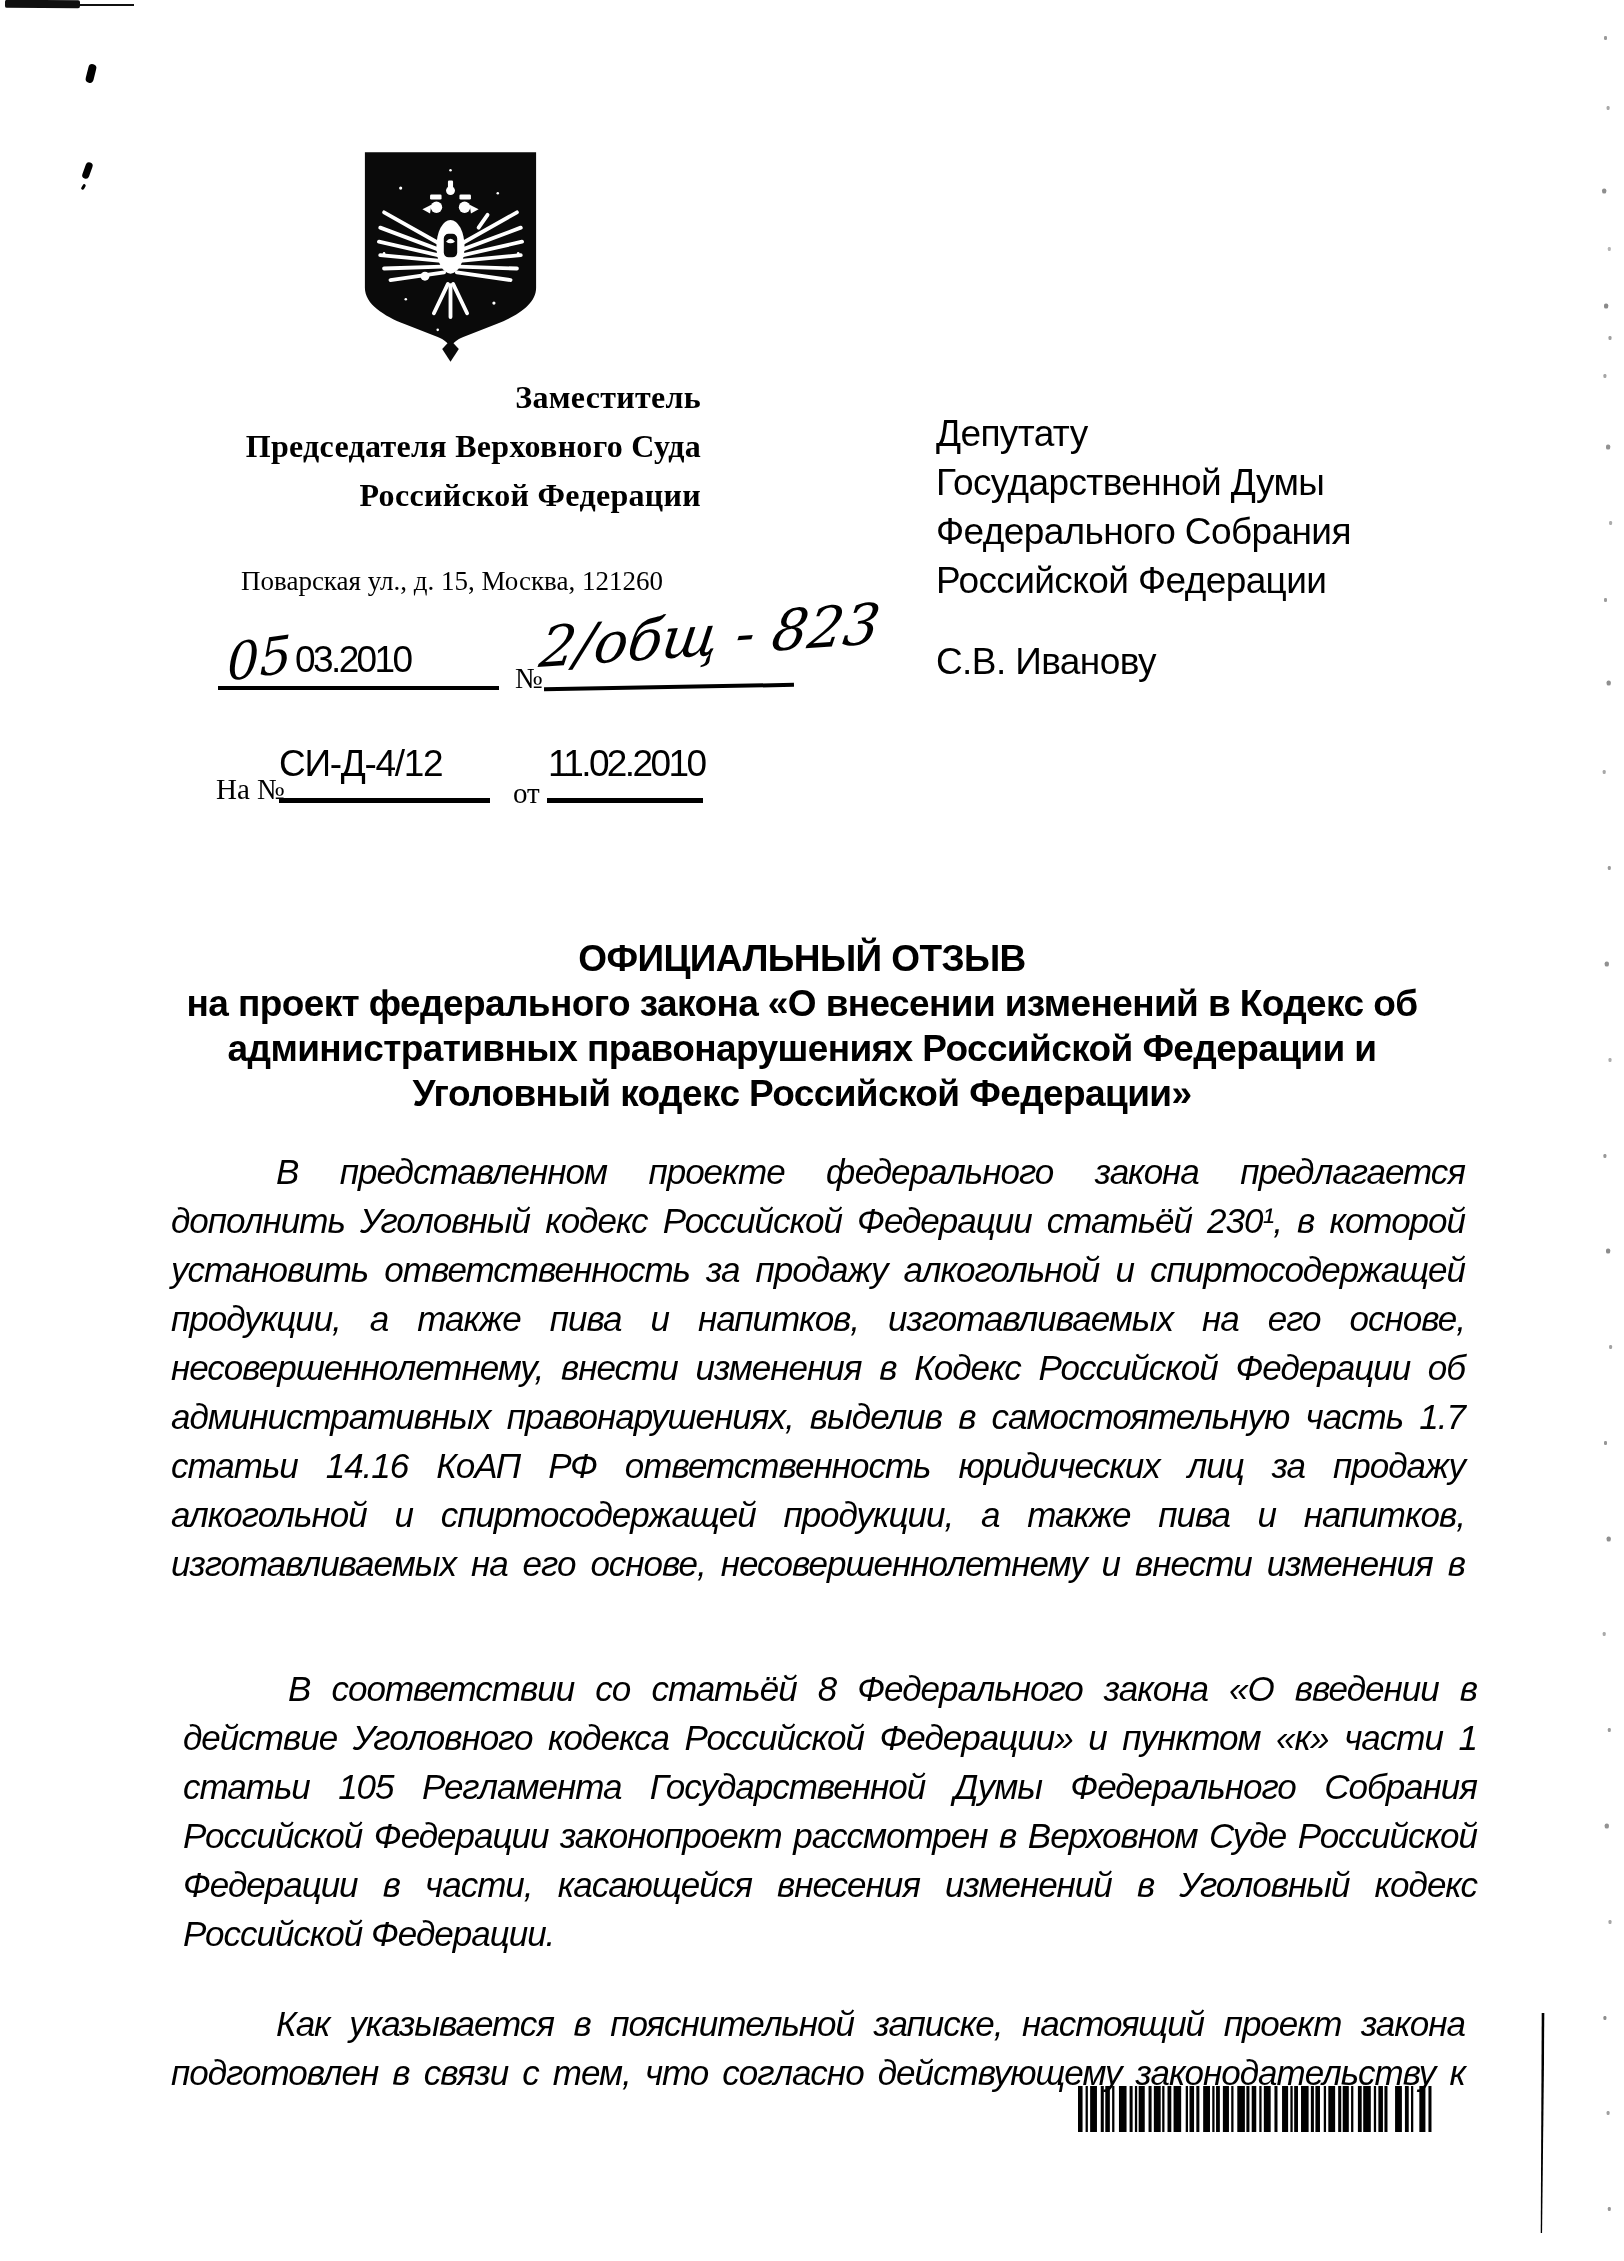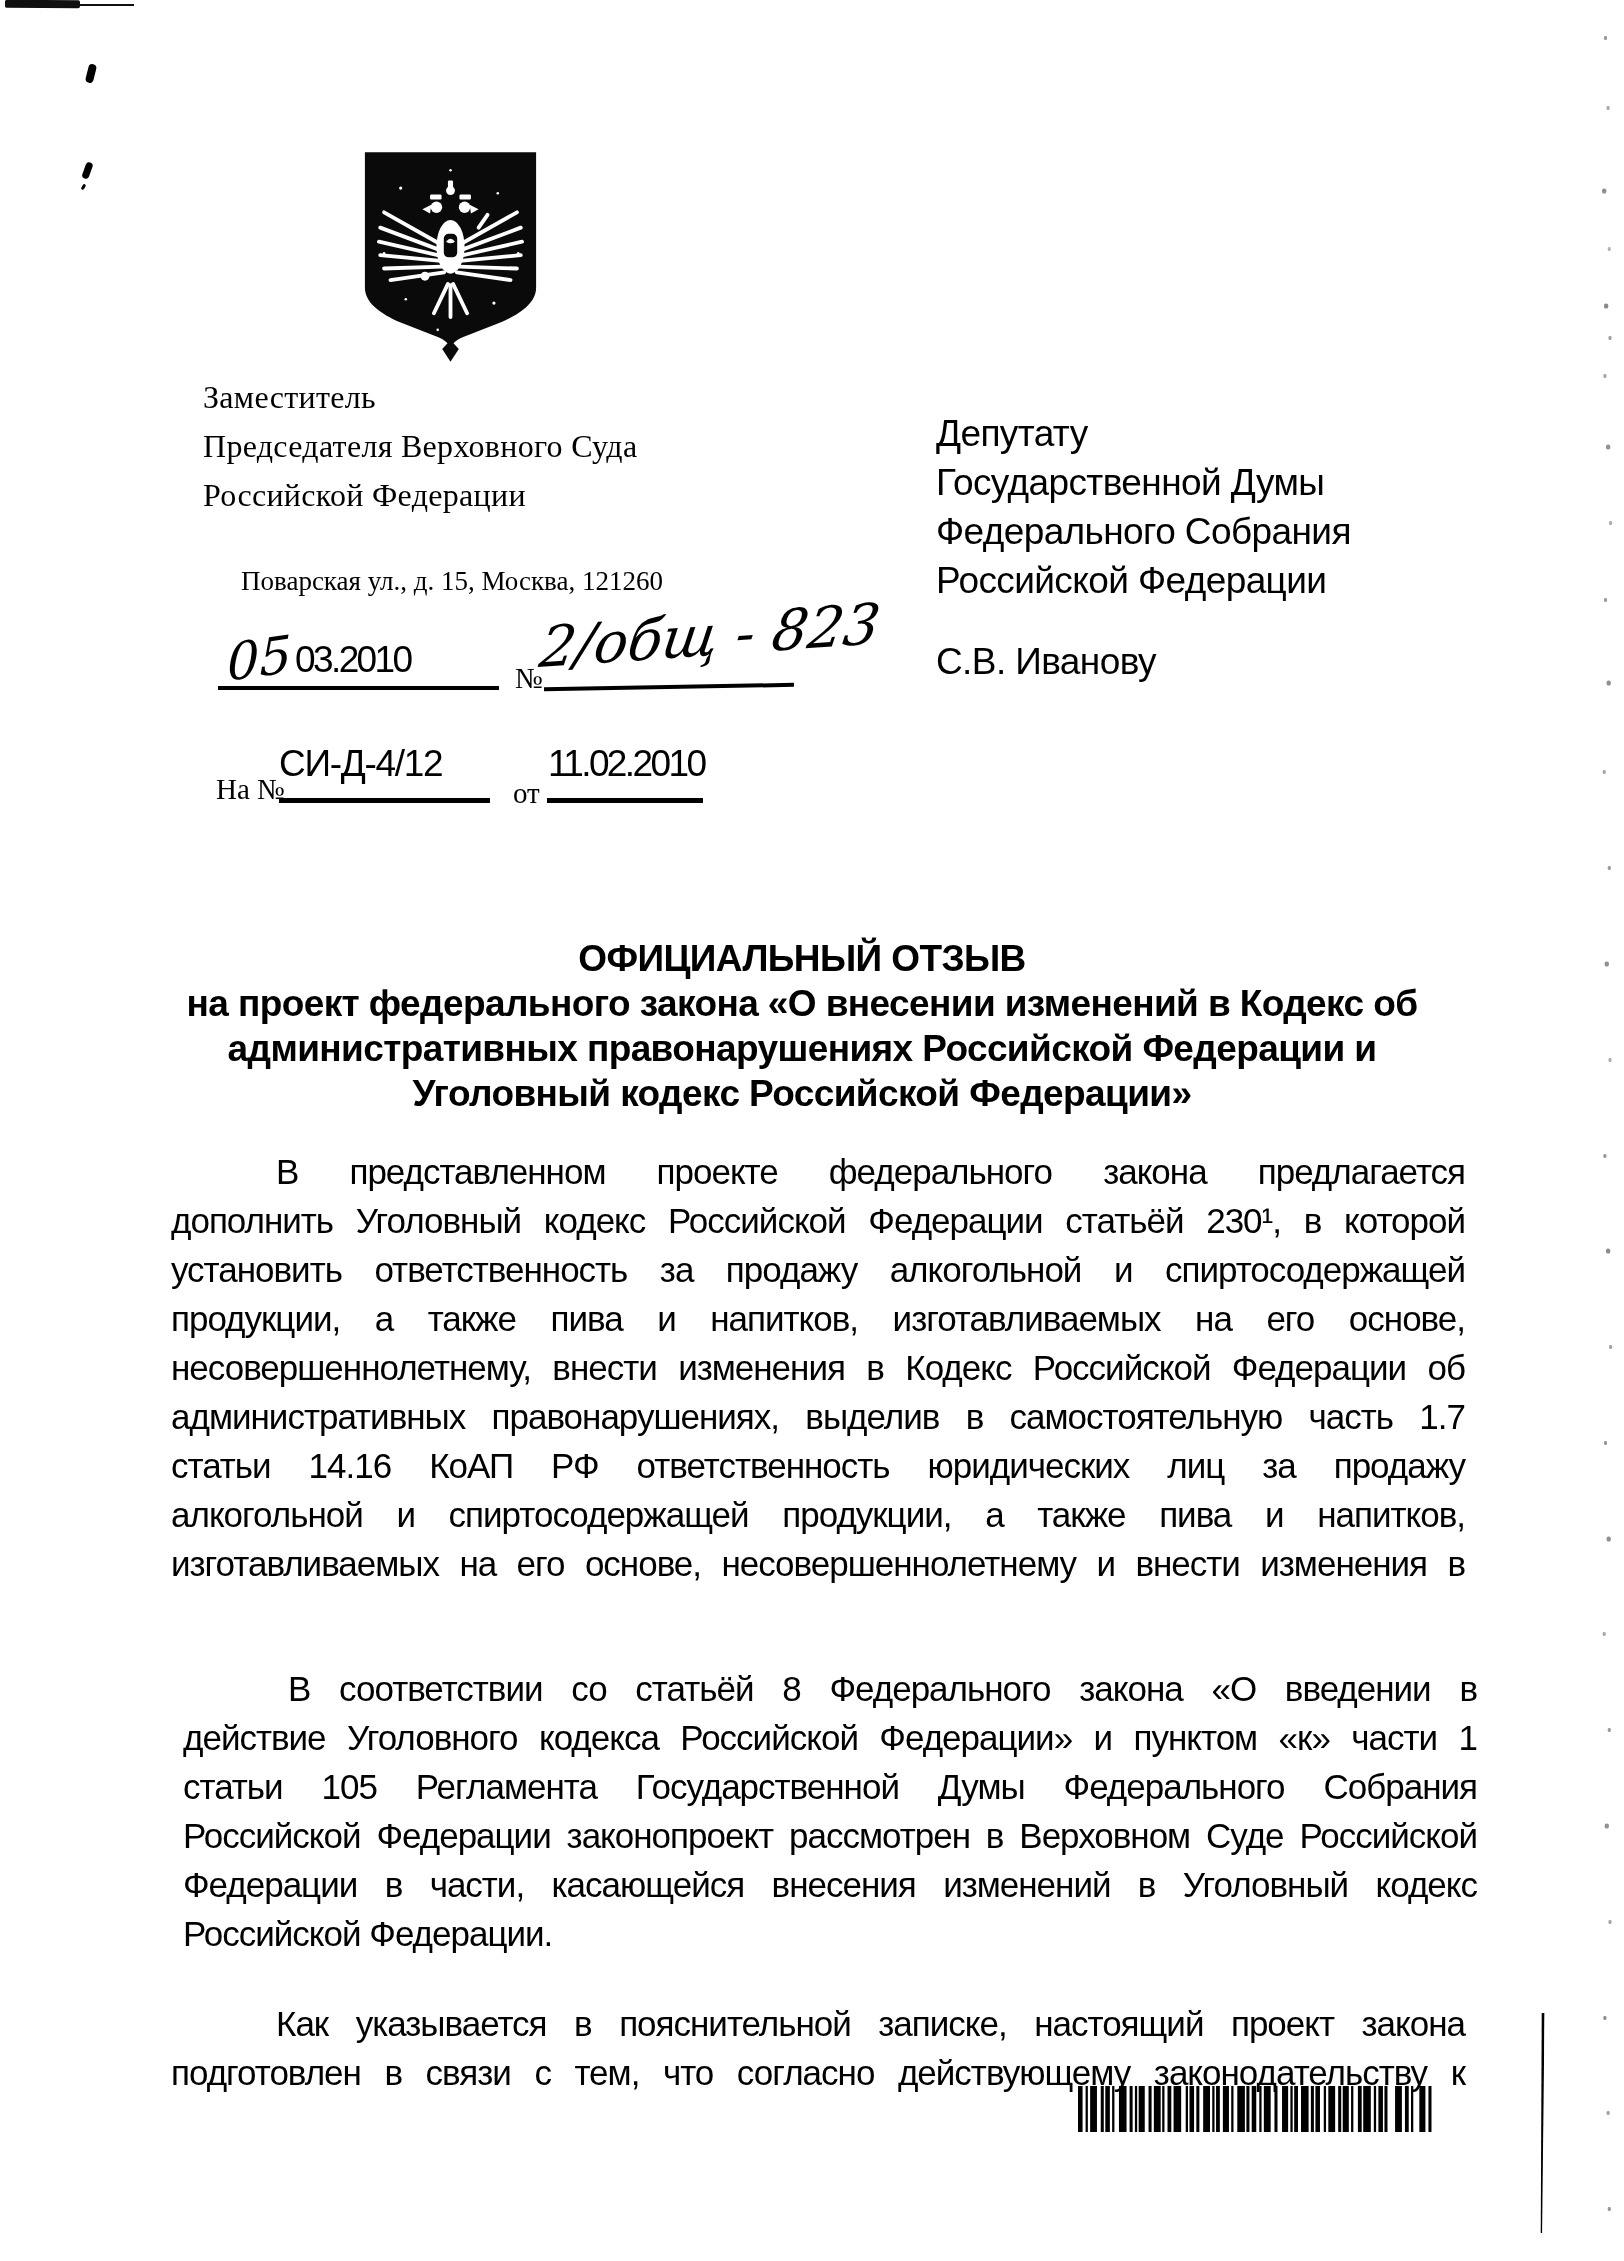--- a/index.html
+++ b/index.html
@@ -24,22 +24,22 @@
       2.6px 409px 0 0.6px #929292, 5.1px 485px 0 0 #ababab, 0px 562px 0 0 #9c9c9c,
       3.2px 645px 0 0.6px #8f8f8f, -1.3px 734px 0 0 #a8a8a8, 3.8px 830px 0 0 #9a9a9a,
       1.3px 926px 0 0.6px #919191, 4.5px 1022px 0 0 #adadad, -0.6px 1118px 0 0 #989898,
       2.6px 1213px 0 0.6px #8c8c8c, 5.1px 1309px 0 0 #a2a2a2, 0px 1405px 0 0 #969696,
       3.2px 1501px 0 0.6px #8f8f8f, -1.3px 1596px 0 0 #a9a9a9, 3.8px 1692px 0 0 #9b9b9b,
       1.3px 1788px 0 0.6px #939393, 4.5px 1884px 0 0 #a5a5a5, -0.6px 1980px 0 0 #8d8d8d,
       2.6px 2075px 0 0 #a0a0a0, 3.8px 2171px 0 0 #979797; }
 
   
   .emblem { left:361px; top:151px; width:179px; height:214px; }
-  .sender-titles { left:203px; top:373px; width:498px; text-align:left;
-    font-family:"Liberation Serif", serif; font-weight:normal; font-size:32px; line-height:49px;
+  .sender-titles { left:203px; top:373px; width:498px; text-align:right;
+    font-family:"Liberation Serif", serif; font-weight:bold; font-size:32px; line-height:49px;
     letter-spacing:0.3px; }
   .sender-address { left:203px; top:565px; width:498px; text-align:center;
     font-family:"Liberation Serif", serif; font-size:27px; line-height:33px; }
 
   .hw { font-family:"DejaVu Serif", serif; font-style:italic; line-height:1; white-space:nowrap; }
   .hw-day { left:227px; top:633px; font-size:51px; transform:rotate(-8deg) skewX(-8deg); }
   .hw-num { left:540px; top:608px; font-size:56px; transform:rotate(-4deg) skewX(-12deg); }
   .stamp-val { line-height:1; white-space:nowrap; font-family:"Liberation Sans", sans-serif; }
   .date-printed { left:295px; top:641px; font-size:37px; letter-spacing:-2.6px; }
   .reply-number { left:279px; top:745px; font-size:37px; letter-spacing:-1.3px; }
@@ -54,21 +54,21 @@
   .u3 { left:279px; top:798px; width:211px; height:4.5px; }
   .u4 { left:547px; top:798px; width:156px; height:4.5px; }
 
   
   .recipient { left:936px; top:409px; width:575px; font-size:37px; line-height:49px; letter-spacing:-0.6px; }
   .recipient-name { left:936px; top:640px; font-size:37px; letter-spacing:-0.6px; line-height:1.2;text-align:right; }
 
   
   .doc-title { left:155px; top:936px; width:1294px; text-align:center;
     font-weight:bold; font-size:37px; line-height:45px; letter-spacing:-0.6px; }
-  .para { left:171px; width:1294px; font-size:35px; line-height:49px; letter-spacing:-1px; }
+  .para { left:171px; width:1294px; font-size:35px; line-height:49px; letter-spacing:-1px;font-style:italic; }
   .para1 { top:1147px; } .para2 { top:1664px;margin-left:12px; } .para3 { top:1999px; }
   .tline { width:100%; }
   .jline { text-align:justify; text-align-last:justify; }
   .jline.flushleft { text-align-last:left; }
   .tline.indent { padding-left:105px; box-sizing:border-box; }
 
   .barcode { left:1078px; top:2086px; width:355px; height:46px; }
 </style>
 </head>
 <body>

